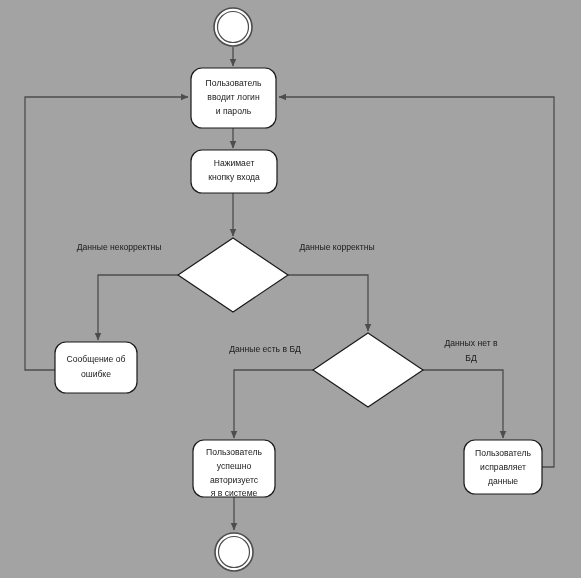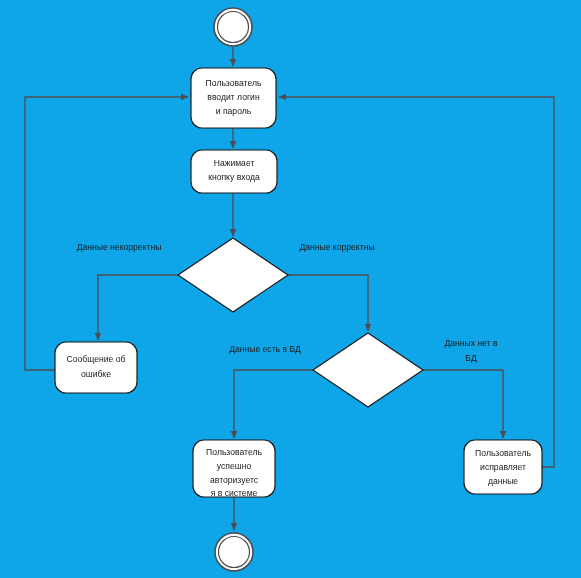--- a/index.html
+++ b/index.html
@@ -7,21 +7,21 @@
     padding: 0;
     background: #ffffff;
   }
   body {
     font-family: "Liberation Sans", sans-serif;
   }
   #diagram-canvas {
     position: relative;
     width: 581px;
     height: 578px;
-    background: #0ea5e9;
+    background: #a3a3a3;
     overflow: hidden;
   }
   #flow-svg {
     position: absolute;
     top: 0;
     left: 0;
     width: 581px;
     height: 578px;
   }
   .node-shape {

